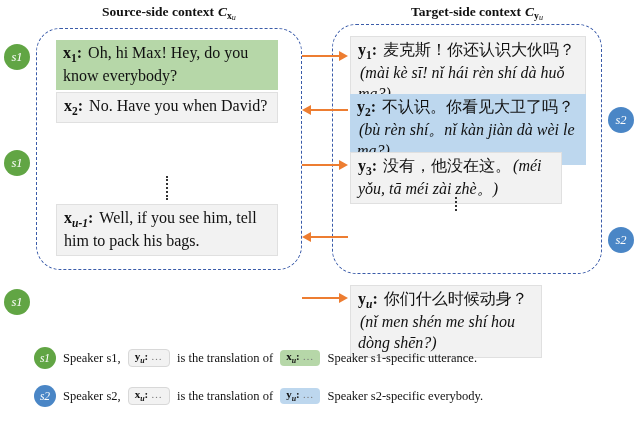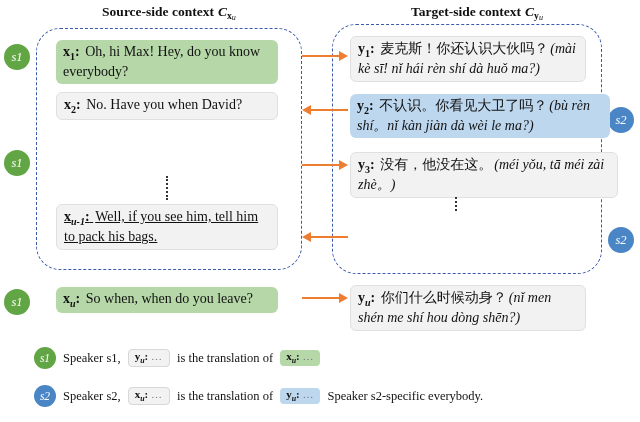--- a/index.html
+++ b/index.html
@@ -11,21 +11,21 @@
   body{background:#fff;font-family:"Liberation Serif","DejaVu Serif",serif;color:#111;}
   .figure{position:relative;width:640px;height:422px;background:#fff;overflow:hidden;}
 
   .title{position:absolute;font-weight:bold;font-size:13.5px;text-align:center;}
   .cal{font-style:italic;font-weight:bold;margin-left:4px;}
   .sub1{font-size:0.72em;vertical-align:-0.28em;font-weight:bold;}
   .sub2{font-size:0.6em;vertical-align:-0.55em;font-style:italic;font-weight:normal;}
 
   .dashed{position:absolute;border:1.6px dashed var(--border);border-radius:24px;background:transparent;}
 
-  .box{position:absolute;border-radius:6px;padding:3px 7px;font-size:14px;line-height:1.3;}
+  .box{position:absolute;border-radius:0;padding:3px 7px;font-size:16px;line-height:1.3;}
   .box.green{background:var(--green);}
   .box.gray{background:var(--gray);border:1px solid #e0e0e0;}
   .box.blue{background:var(--blue);}
   .box b sub{font-size:0.72em;}
   .it{font-style:italic;}
   .en,.zh{margin-left:2px;}
   .py{font-style:italic;margin-left:2px;}
 
   .circle{position:absolute;width:26px;height:26px;border-radius:50%;color:#fff;
           display:flex;align-items:center;justify-content:center;
@@ -76,43 +76,39 @@
 
   <div class="box green" style="left:56px;top:40px;width:222px;">
     <b><span>x</span><sub>1</sub><span>:</span></b>
     <span class="en">Oh, hi Max! Hey,  do you know everybody?</span>
   </div>
   <div class="box gray" style="left:56px;top:92px;width:222px;">
     <b><span>x</span><sub>2</sub><span>:</span></b>
     <span class="en">No. Have you when David?</span>
   </div>
   <div class="vdots" style="left:166px;top:176px;height:24px;"></div>
-  <div class="box gray" style="left:56px;top:204px;width:222px;text-decoration:underline;">
+  <div class="box gray" style="left:56px;top:204px;width:222px;">
     <b><span>x</span><sub class="it">u-1</sub><span>:</span></b>
     <span class="en">Well, if you see him, tell him to pack his bags.</span>
-  </div>
-  <div class="box green" style="left:56px;top:287px;width:222px;">
-    <b><span>x</span><sub class="it">u</sub><span>:</span></b>
-    <span class="en">So when, when do you leave?</span>
   </div>
 
   <div class="box gray" style="left:350px;top:36px;width:236px;">
     <b><span>y</span><sub>1</sub><span>:</span></b>
     <span class="zh">麦克斯！你还认识大伙吗？</span><span class="py">(mài kè sī! nǐ hái rèn shí dà huǒ ma?)</span>
   </div>
-  <div class="box blue" style="left:350px;top:94px;width:260px;">
+  <div class="box blue" style="left:350px;top:94px;width:236px;">
     <b><span>y</span><sub>2</sub><span>:</span></b>
     <span class="zh">不认识。你看见大卫了吗？</span><span class="py">(bù rèn shí。nǐ kàn jiàn dà wèi le ma?)</span>
   </div>
-  <div class="box gray" style="left:350px;top:152px;width:268px;">
+  <div class="box gray" style="left:350px;top:152px;width:212px;">
     <b><span>y</span><sub>3</sub><span>:</span></b>
     <span class="zh">没有，他没在这。</span><span class="py">(méi yǒu, tā méi zài zhè。)</span>
   </div>
   <div class="vdots" style="left:455px;top:197px;height:14px;"></div>
-  <div class="box gray" style="left:350px;top:285px;width:236px;">
+  <div class="box gray" style="left:350px;top:285px;width:192px;">
     <b><span>y</span><sub class="it">u</sub><span>:</span></b>
     <span class="zh">你们什么时候动身？</span><span class="py">(nǐ men shén me shí hou dòng shēn?)</span>
   </div>
 
   <div class="arrow right" style="left:302px;top:51px;width:46px;">
       <span class="shaft"></span>
       <span class="head"></span>
     </div>
   <div class="arrow left" style="left:302px;top:105px;width:46px;">
       <span class="shaft"></span>
@@ -130,20 +126,21 @@
       <span class="shaft"></span>
       <span class="head"></span>
     </div>
 
   <div class="legend-row" style="top:347px;">
     <div class="circle s1">s1</div>
     <span>Speaker s1,</span>
     <span class="lbox gray"><b><span>y</span><sub class="it">u</sub><span>:</span></b> <span class="dots">…</span></span>
     <span>is the translation of</span>
     <span class="lbox green"><b><span>x</span><sub class="it">u</sub><span>:</span></b> <span class="dots">…</span></span>
+    <span>Speaker s1-specific utterance.</span>
   </div>
 
   <div class="legend-row" style="top:385px;">
     <div class="circle s2">s2</div>
     <span>Speaker s2,</span>
     <span class="lbox gray"><b><span>x</span><sub class="it">u</sub><span>:</span></b> <span class="dots">…</span></span>
     <span>is the translation of</span>
     <span class="lbox blue"><b><span>y</span><sub class="it">u</sub><span>:</span></b> <span class="dots">…</span></span>
     <span>Speaker s2-specific everybody.</span>
   </div>

